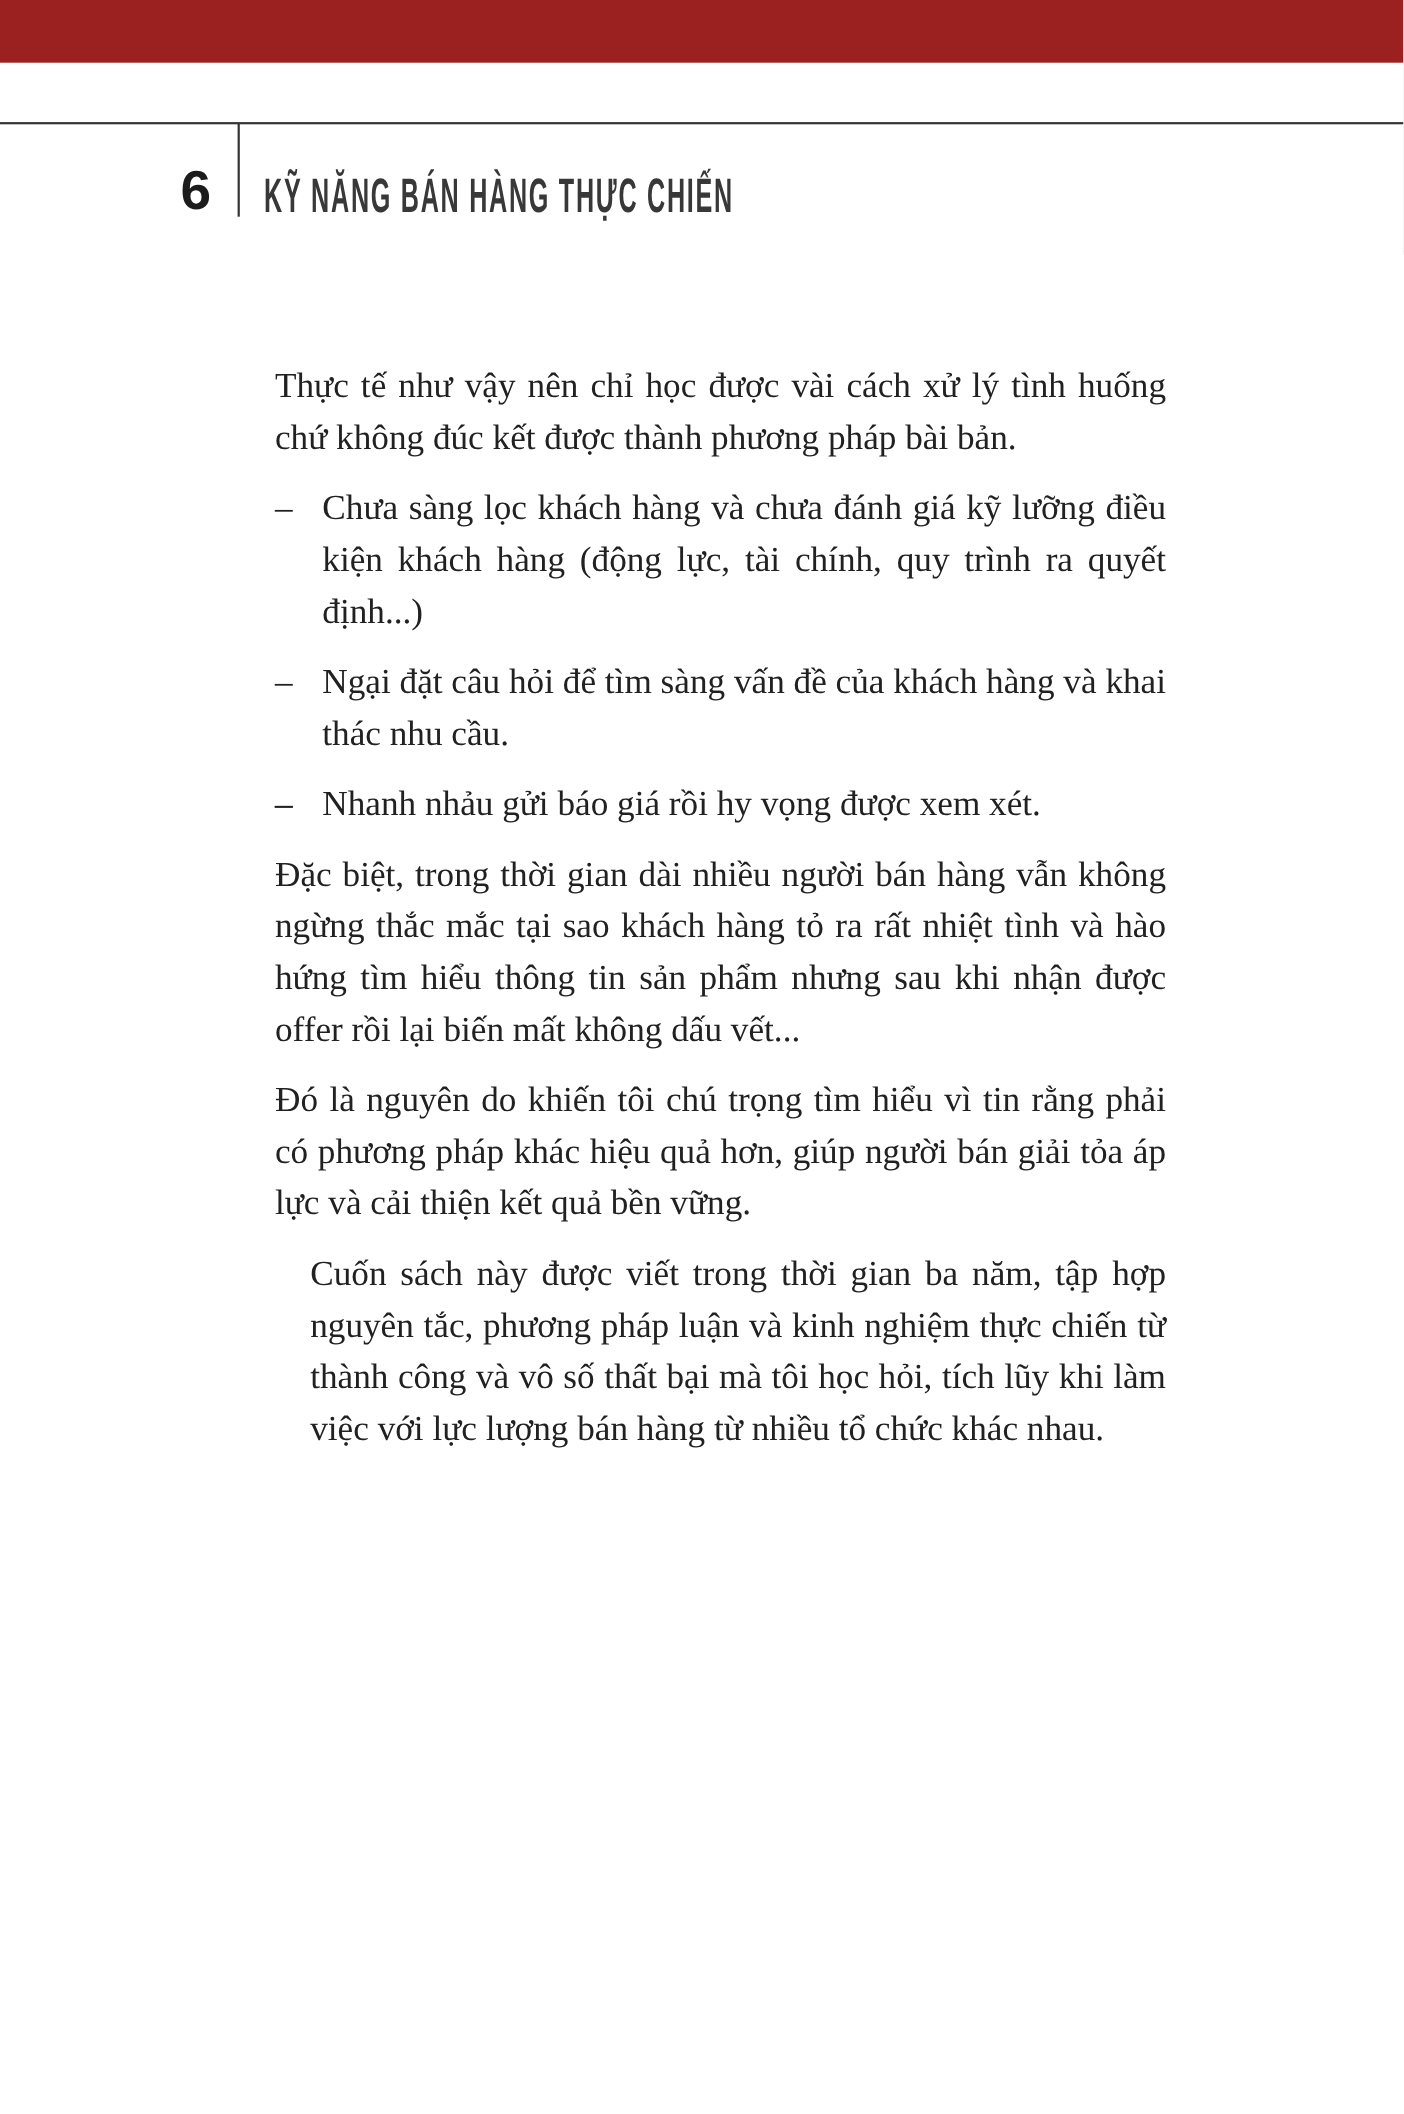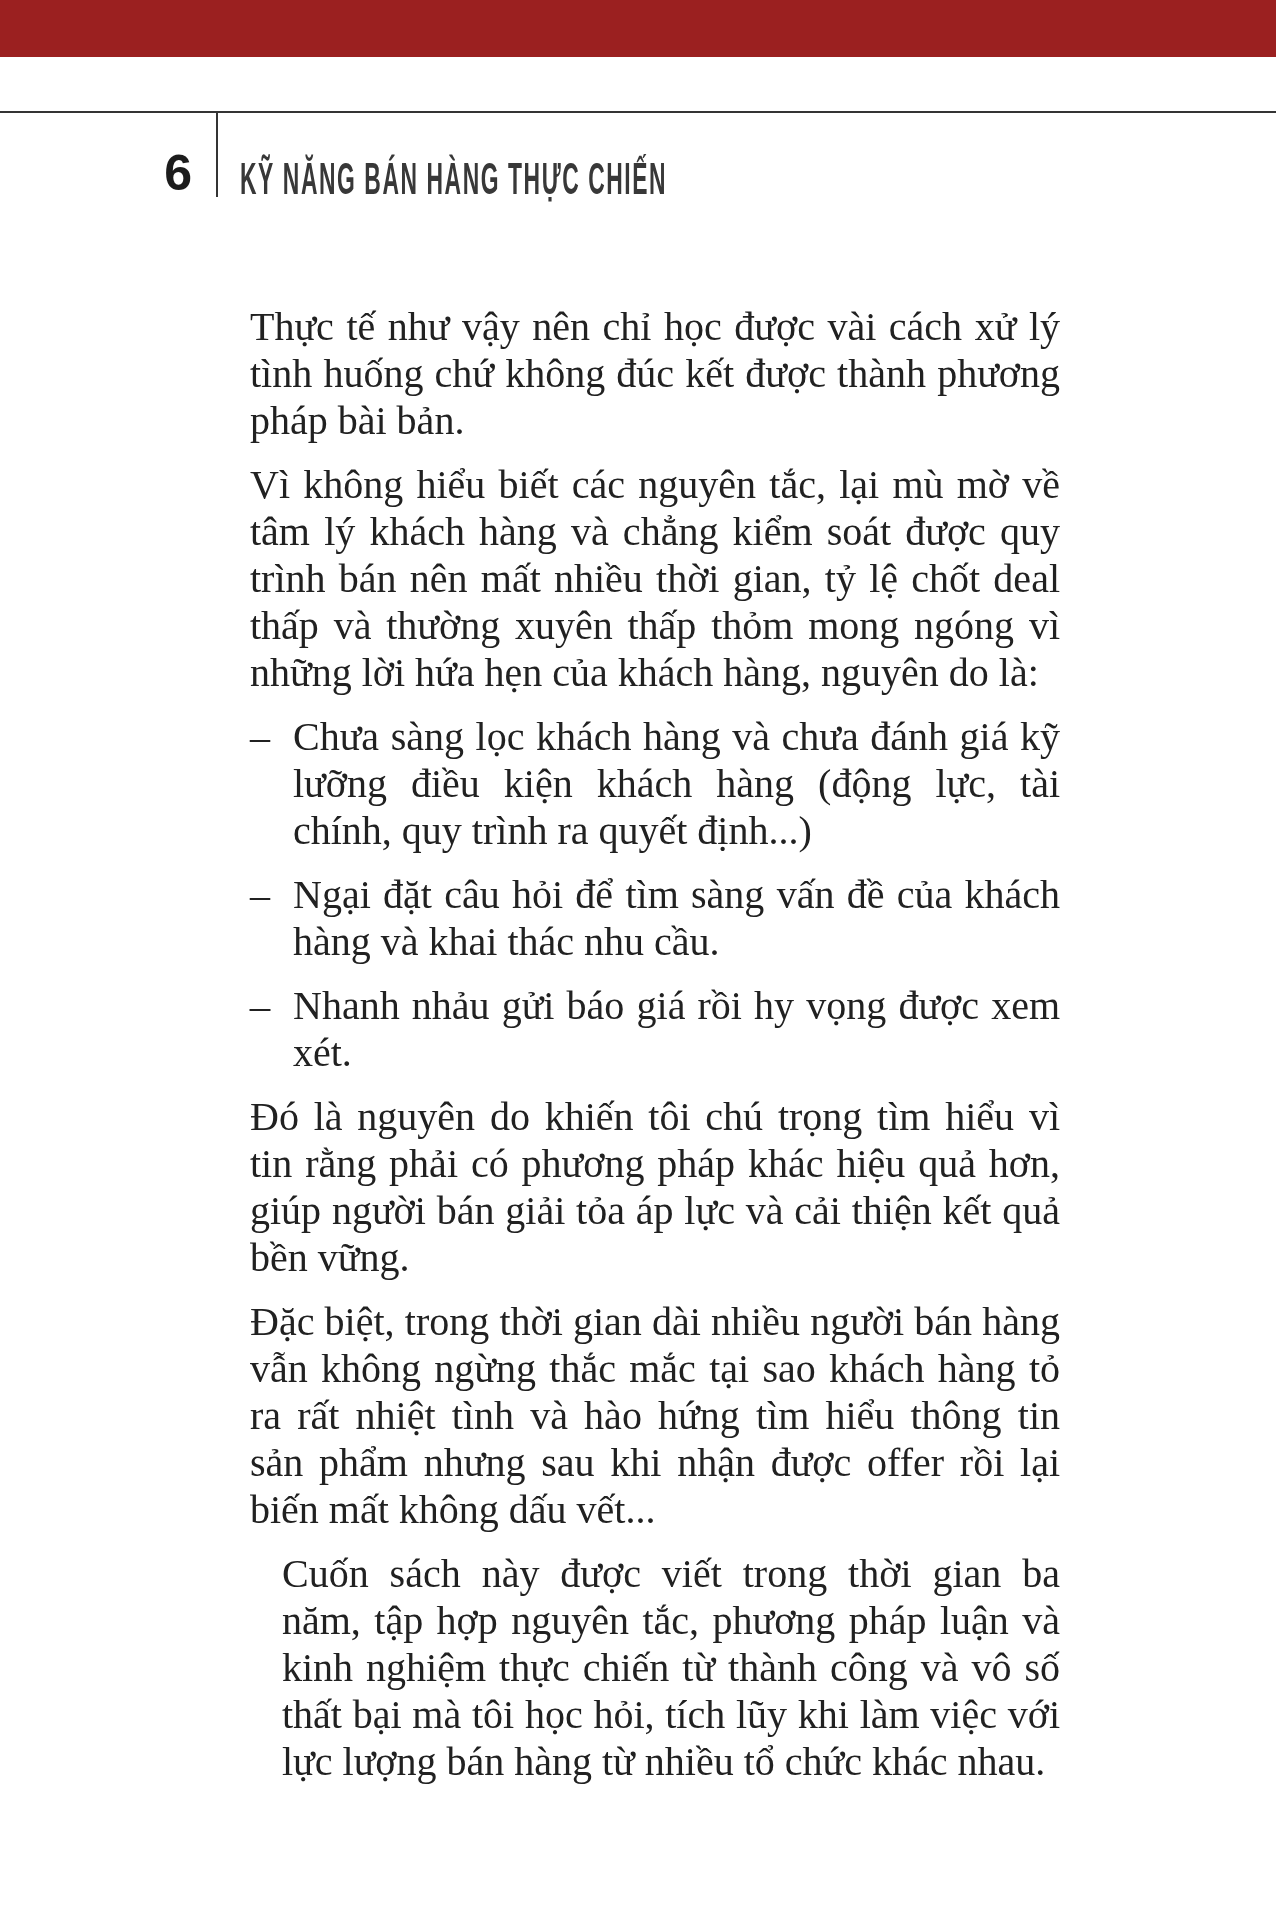--- a/index.html
+++ b/index.html
@@ -54,24 +54,24 @@
     font-weight: 700;
     font-size: 44px;
     line-height: 1;
     letter-spacing: 3px;
     color: #383838;
     transform: scaleX(0.52);
     transform-origin: left top;
   }
   .page-body {
     position: absolute;
-    top: 303px;
+    top: 327px;
     left: 250px;
     width: 810px;
-    font-size: 40px;
+    font-size: 32px;
     line-height: 47px;
     color: #212121;
     text-align: justify;
   }
   .page-body .block { margin: 0 0 17px 0; }
   .page-body .block:last-child { margin-bottom: 0; margin-left: 32px; }
   .bullet {
     position: relative;
     padding-left: 43px;
   }
@@ -94,41 +94,40 @@
   <div class="page-number">6</div>
 
   <div class="header-sep"></div>
 
   <div class="running-title">KỸ NĂNG BÁN HÀNG THỰC CHIẾN</div>
 
   <div class="page-body">
 
     <p class="block paragraph">Thực tế như vậy nên chỉ học được vài cách xử lý tình huống chứ không đúc kết được thành phương pháp bài bản.</p>
 
-    <p class="block paragraph">Vì không hiểu biết các nguyên tắc, lại mù mờ về tâm lý khách hàng và chẳng kiểm soát được quy trình bán nên mất nhiều thời gian, tỷ lệ chốt deal thấp và thường xuyên thấp thỏm mong ngóng vì những lời hứa hẹn của khách hàng, nguyên do là:</p>
 
     <div class="block bullet">
       <span class="dash">–</span>
       <span>Chưa sàng lọc khách hàng và chưa đánh giá kỹ lưỡng điều kiện khách hàng (động lực, tài chính, quy trình ra quyết định...)</span>
     </div>
 
     <div class="block bullet">
       <span class="dash">–</span>
       <span>Ngại đặt câu hỏi để tìm sàng vấn đề của khách hàng và khai thác nhu cầu.</span>
     </div>
 
     <div class="block bullet">
       <span class="dash">–</span>
     </div>
 
     <div class="block bullet">
       <span class="dash">–</span>
       <span>Nhanh nhảu gửi báo giá rồi hy vọng được xem xét.</span>
     </div>
 
+    <p class="block paragraph">Đặc biệt, trong thời gian dài nhiều người bán hàng vẫn không ngừng thắc mắc tại sao khách hàng tỏ ra rất nhiệt tình và hào hứng tìm hiểu thông tin sản phẩm nhưng sau khi nhận được offer rồi lại biến mất không dấu vết...</p>
+
     <p class="block paragraph">Đó là nguyên do khiến tôi chú trọng tìm hiểu vì tin rằng phải có phương pháp khác hiệu quả hơn, giúp người bán giải tỏa áp lực và cải thiện kết quả bền vững.</p>
-
-    <p class="block paragraph">Đặc biệt, trong thời gian dài nhiều người bán hàng vẫn không ngừng thắc mắc tại sao khách hàng tỏ ra rất nhiệt tình và hào hứng tìm hiểu thông tin sản phẩm nhưng sau khi nhận được offer rồi lại biến mất không dấu vết...</p>
 
     <p class="block paragraph">Cuốn sách này được viết trong thời gian ba năm, tập hợp nguyên tắc, phương pháp luận và kinh nghiệm thực chiến từ thành công và vô số thất bại mà tôi học hỏi, tích lũy khi làm việc với lực lượng bán hàng từ nhiều tổ chức khác nhau.</p>
 
   </div>
 </div>
 
 </body></html>

